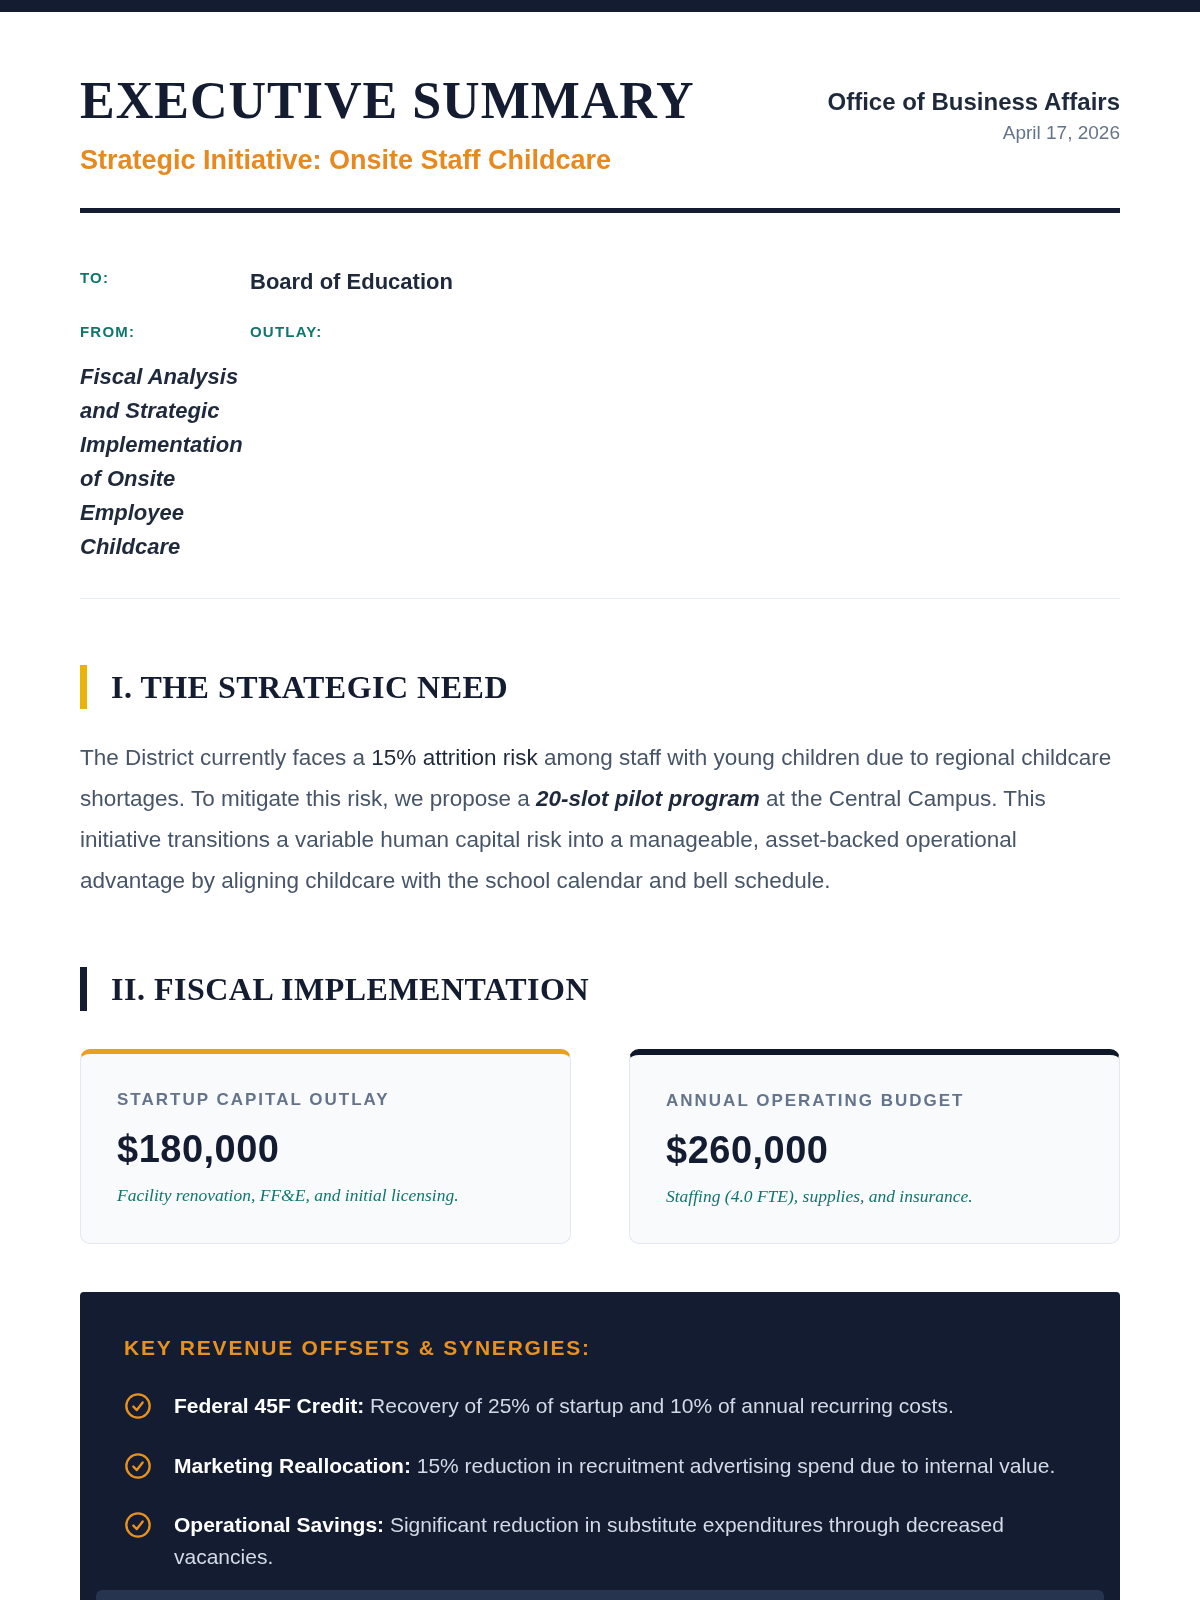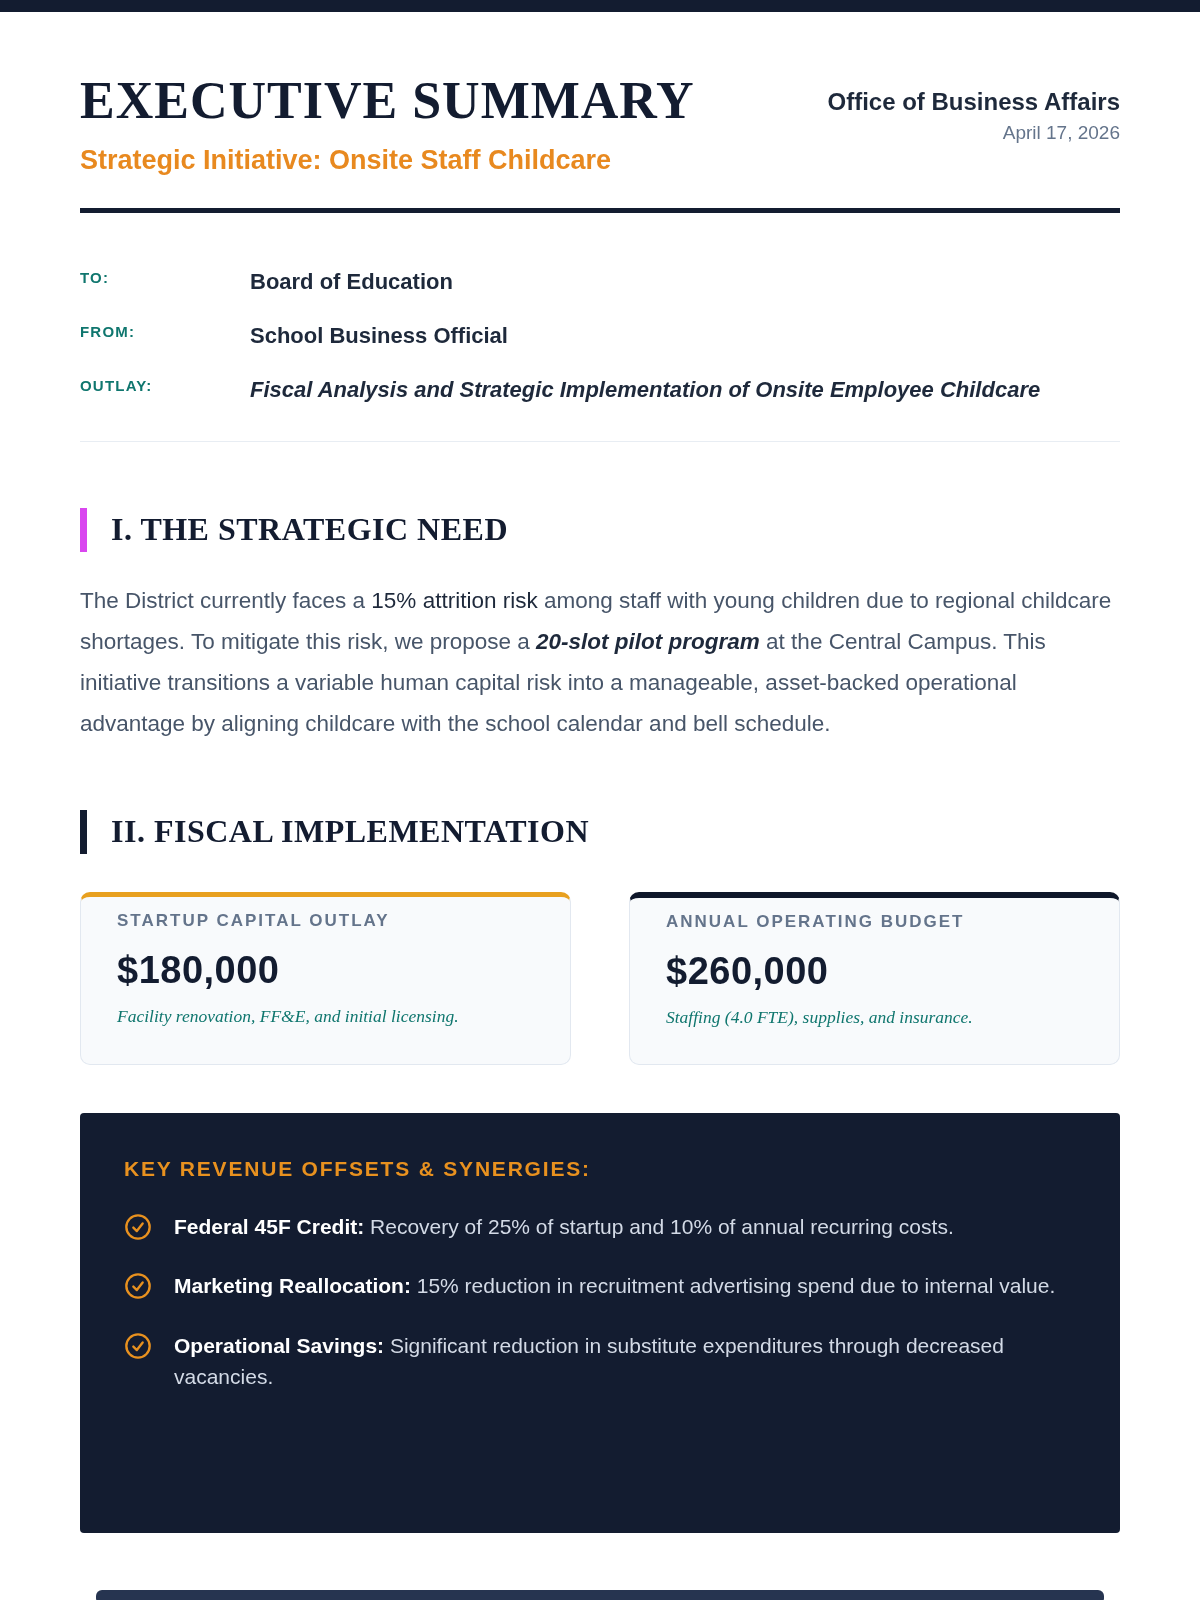--- a/index.html
+++ b/index.html
@@ -28,36 +28,36 @@
   
   .memo { margin-top:52px; display:grid; grid-template-columns:170px 1fr; row-gap:20px; column-gap:0; }
   .memo-label { font-size:15px; font-weight:bold; letter-spacing:1.2px; color:#0f766e; padding-top:4px; }
   .memo-value { font-size:22px; font-weight:bold; color:#1e293b; line-height:1.55; }
   .memo-value.italic { font-style:italic; }
   .memo-divider { margin-top:34px; border-bottom:1px solid #e8edf3; }
 
   
   .section-heading {
     display:flex; align-items:center; margin-top:66px;
-    border-left:7px solid #d946ef; padding-left:24px;
+    border-left:7px solid #eab308; padding-left:24px;
     font-family:"Liberation Serif", serif; font-weight:bold;
     font-size:32px; color:#131c30; letter-spacing:0.5px; min-height:44px;
   }
   .section-heading.navy { border-left-color:#131c30; }
 
   
   .body-paragraph { margin-top:28px; font-size:22.5px; line-height:41px; color:#475569; }
   .body-paragraph .b { font-weight:normal; color:#1e293b; }
   .body-paragraph .bi { font-weight:bold; font-style:italic; color:#1e293b; }
 
   
   .cards { margin-top:38px; display:flex; gap:58px; }
   .card {
     flex:1; background:#f8fafc; border:1px solid #e2e8f0; border-radius:10px;
-    padding:14px 36px 36px 36px;
+    padding:36px 36px 36px 36px;
   }
   .card.accent-top { border-top:5px solid #e8a01f; }
   .card.navy-top { border-top:6px solid #0f172a; }
   .card-label { font-size:17px; font-weight:bold; letter-spacing:2px; color:#64748b; }
   .card-amount { margin-top:18px; font-size:38px; font-weight:bold; color:#131c30; letter-spacing:0.5px; }
   .card-caption { margin-top:14px; font-family:"Liberation Serif", serif; font-style:italic; font-size:17.5px; color:#0f766e; }
 
   
   .panel {
     margin-top:48px; background:#131c30; border-radius:4px;
@@ -93,21 +93,20 @@
     </div>
   </div>
 
   <div class="thick-rule"></div>
 
   <div class="memo">
     <div class="memo-label">TO:</div>
     <div class="memo-value">Board of Education</div>
 
     <div class="memo-label">FROM:</div>
-    <div class="memo-value">School Business Official</div>
 
     <div class="memo-label">OUTLAY:</div>
     <div class="memo-value italic">Fiscal Analysis and Strategic Implementation of Onsite Employee Childcare</div>
   </div>
 
   <div class="memo-divider"></div>
 
   <div class="section-heading">I. THE STRATEGIC NEED</div>
 
   <p class="body-paragraph"><span>The District currently faces a </span><span class="b">15% attrition risk</span><span> among staff with young children due to regional childcare shortages. To mitigate this risk, we propose a </span><span class="bi">20-slot pilot program</span><span> at the Central Campus. This initiative transitions a variable human capital risk into a manageable, asset-backed operational advantage by aligning childcare with the school calendar and bell schedule.</span></p>

